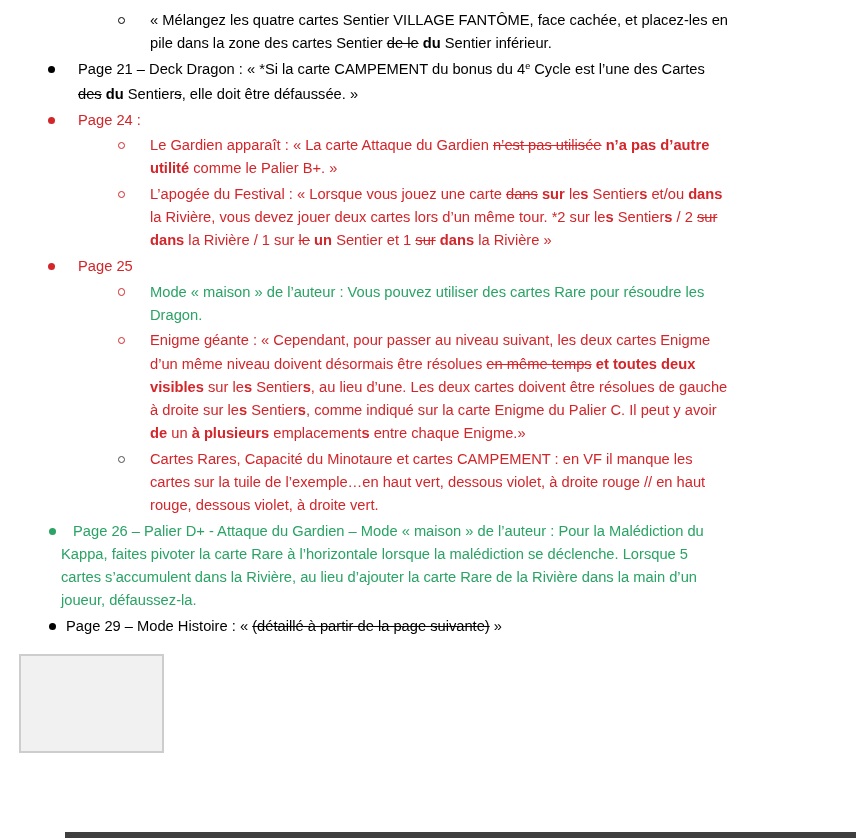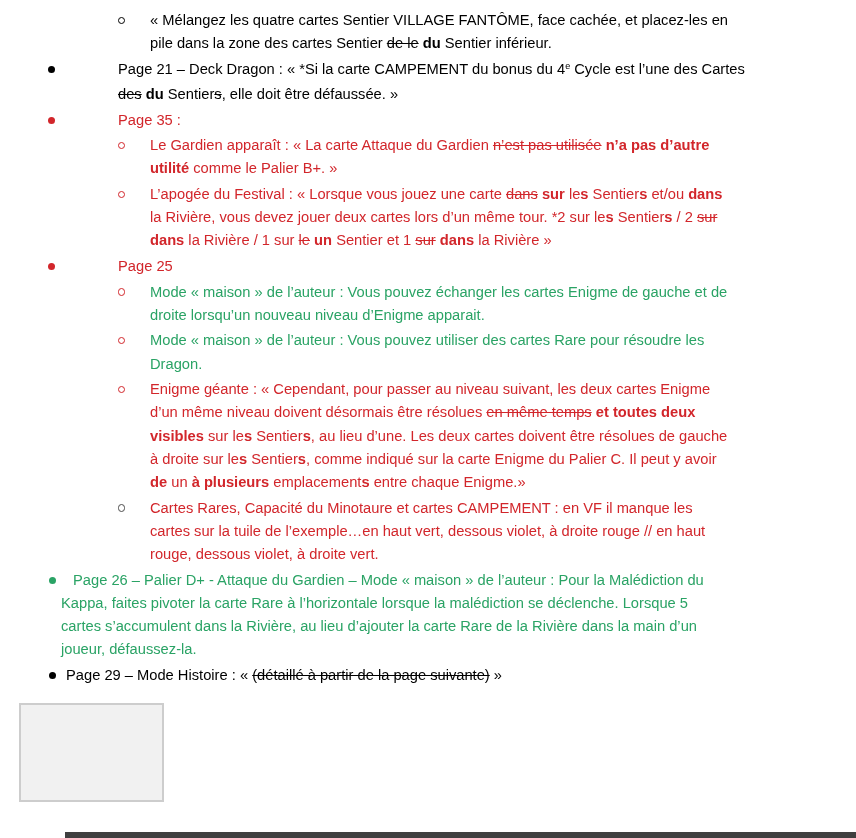--- a/index.html
+++ b/index.html
@@ -5,21 +5,21 @@
   html,body{margin:0;padding:0;}
   body{
     width:856px;height:838px;overflow:hidden;background:#ffffff;
     font-family:"Liberation Sans", sans-serif;
     font-size:14.7px;
   }
   .page{position:relative;width:856px;height:838px;background:#ffffff;}
   .list{padding-top:9px;}
   .item{position:relative;margin-bottom:2.4px;line-height:23.2px;}
   .item .txt{white-space:nowrap;}
-  .lvl1{padding-left:118px;}
+  .lvl1{padding-left:78px;}
   .lvl2{padding-left:150px;}
   .marker{position:absolute;top:8px;width:7px;height:7px;border-radius:50%;box-sizing:content-box;}
   .lvl1 .marker{left:48px;}
   .lvl2 .marker{left:118px;}
   .marker.circle{background:transparent !important;border:1.4px solid #000;width:5.2px;height:5.2px;top:7.8px;}
   .b{font-weight:bold;text-align:center;}
   .x{text-decoration:line-through;}
   .sup{font-size:9px;position:relative;top:-4.5px;}
   .img-placeholder{
     margin:16px 0 0 19px;width:141px;height:95px;
@@ -28,25 +28,24 @@
   #item-page-26{}
   .bottom-bar{position:absolute;left:65px;right:0;top:832px;height:6px;background:#3f3f3f;}
 </style>
 </head>
 <body>
 
 <div class="page">
   <div class="list" id="bullet-list">
       <div class="item lvl2"><span class="marker circle" style="border-color: rgb(0, 0, 0);"></span><span class="txt" style="color: rgb(0, 0, 0);"><span>« Mélangez les quatre cartes Sentier VILLAGE FANTÔME, face cachée, et placez-les en</span><br><span>pile dans la zone des cartes Sentier </span><span class="x">de le</span><span> </span><span class="b">du</span><span> Sentier inférieur.</span></span></div>
       <div class="item lvl1"><span class="marker disc" style="background: rgb(0, 0, 0);"></span><span class="txt" style="color: rgb(0, 0, 0);"><span>Page 21 – Deck Dragon : « *Si la carte CAMPEMENT du bonus du 4</span><span class="sup">e</span><span> Cycle est l’une des Cartes</span><br><span class="x">des</span><span> </span><span class="b">du</span><span> Sentier</span><span class="x">s</span><span>, elle doit être défaussée. »</span></span></div>
-      <div class="item lvl1"><span class="marker disc" style="background: rgb(210, 38, 43);"></span><span class="txt" style="color: rgb(210, 38, 43);"><span>Page 35 :</span></span></div>
+      <div class="item lvl1"><span class="marker disc" style="background: rgb(210, 38, 43);"></span><span class="txt" style="color: rgb(210, 38, 43);"><span>Page 24 :</span></span></div>
       <div class="item lvl2"><span class="marker circle" style="border-color: rgb(210, 38, 43);"></span><span class="txt" style="color: rgb(210, 38, 43);"><span>Le Gardien apparaît : « La carte Attaque du Gardien </span><span class="x">n’est pas utilisée</span><span> </span><span class="b">n’a pas d’autre</span><br><span class="b">utilité</span><span> comme le Palier B+. »</span></span></div>
       <div class="item lvl2"><span class="marker circle" style="border-color: rgb(210, 38, 43);"></span><span class="txt" style="color: rgb(210, 38, 43);"><span>L’apogée du Festival : « Lorsque vous jouez une carte </span><span class="x">dans</span><span> </span><span class="b">sur</span><span> le</span><span class="b">s</span><span> Sentier</span><span class="b">s</span><span> et/ou </span><span class="b">dans</span><br><span>la Rivière, vous devez jouer deux cartes lors d’un même tour. *2 sur le</span><span class="b">s</span><span> Sentier</span><span class="b">s</span><span> / 2 </span><span class="x">sur</span><br><span class="b">dans</span><span> la Rivière / 1 sur </span><span class="x">le</span><span> </span><span class="b">un</span><span> Sentier et 1 </span><span class="x">sur</span><span> </span><span class="b">dans</span><span> la Rivière »</span></span></div>
       <div class="item lvl1"><span class="marker disc" style="background: rgb(210, 38, 43);"></span><span class="txt" style="color: rgb(210, 38, 43);"><span>Page 25</span></span></div>
-      <div class="item lvl2"><span class="marker circle" style="border-color: rgb(210, 38, 43);"></span><span class="txt" style="color: rgb(42, 163, 101);"><span>Mode « maison » de l’auteur : Vous pouvez échanger les cartes Enigme de gauche et de</span><br><span>droite lorsqu’un nouveau niveau d’Enigme apparait.</span></span></div>
       <div class="item lvl2"><span class="marker circle" style="border-color: rgb(210, 38, 43);"></span><span class="txt" style="color: rgb(42, 163, 101);"><span>Mode « maison » de l’auteur : Vous pouvez utiliser des cartes Rare pour résoudre les</span><br><span>Dragon.</span></span></div>
       <div class="item lvl2"><span class="marker circle" style="border-color: rgb(210, 38, 43);"></span><span class="txt" style="color: rgb(210, 38, 43);"><span>Enigme géante : « Cependant, pour passer au niveau suivant, les deux cartes Enigme</span><br><span>d’un même niveau doivent désormais être résolues </span><span class="x">en même temps</span><span> </span><span class="b">et toutes deux</span><br><span class="b">visibles</span><span> sur le</span><span class="b">s</span><span> Sentier</span><span class="b">s</span><span>, au lieu d’une. Les deux cartes doivent être résolues de gauche</span><br><span>à droite sur le</span><span class="b">s</span><span> Sentier</span><span class="b">s</span><span>, comme indiqué sur la carte Enigme du Palier C. Il peut y avoir</span><br><span class="b">de</span><span> un </span><span class="b">à plusieurs</span><span> emplacement</span><span class="b">s</span><span> entre chaque Enigme.»</span></span></div>
       <div class="item lvl2"><span class="marker circle" style="border-color: rgb(77, 77, 77);"></span><span class="txt" style="color: rgb(210, 38, 43);"><span>Cartes Rares, Capacité du Minotaure et cartes CAMPEMENT : en VF il manque les</span><br><span>cartes sur la tuile de l’exemple…en haut vert, dessous violet, à droite rouge // en haut</span><br><span>rouge, dessous violet, à droite vert.</span></span></div>
       <div class="item lvl1" id="item-page-26" style="padding-left: 61px; text-indent: 12px;"><span class="marker disc" style="background: rgb(42, 163, 101); left: 49px;"></span><span class="txt" style="color: rgb(42, 163, 101);"><span>Page 26 – Palier D+ - Attaque du Gardien – Mode « maison » de l’auteur : Pour la Malédiction du</span><br><span>Kappa, faites pivoter la carte Rare à l’horizontale lorsque la malédiction se déclenche. Lorsque 5</span><br><span>cartes s’accumulent dans la Rivière, au lieu d’ajouter la carte Rare de la Rivière dans la main d’un</span><br><span>joueur, défaussez-la.</span></span></div>
       <div class="item lvl1" style="padding-left: 66px; text-indent: 0px;"><span class="marker disc" style="background: rgb(0, 0, 0); left: 49px;"></span><span class="txt" style="color: rgb(0, 0, 0); margin-top: 9px;"><span>Page 29 – Mode Histoire : « </span><span class="x">(détaillé à partir de la page suivante)</span><span> »</span></span></div>
     </div>
   <div class="img-placeholder" id="img-ph" style="background: rgb(241, 241, 241); border-color: rgb(205, 205, 205);"></div>
   <div class="bottom-bar" id="bottom-bar" style="background: rgb(63, 63, 63);"></div>
 </div>
 

